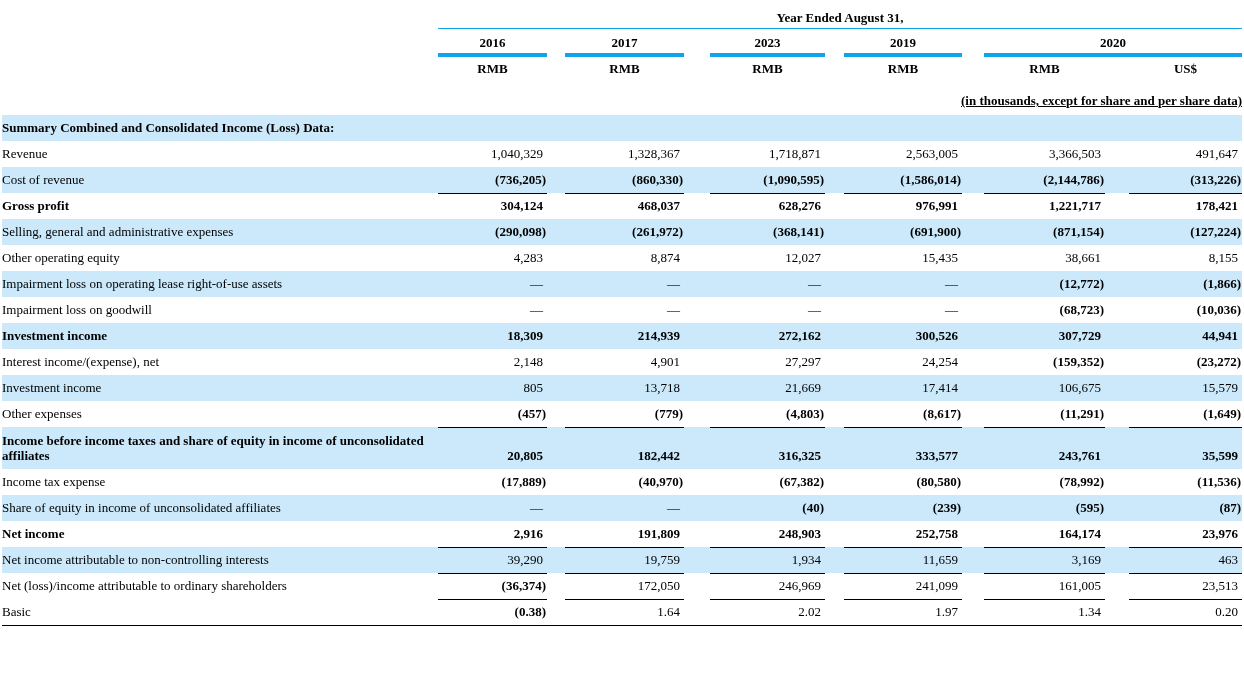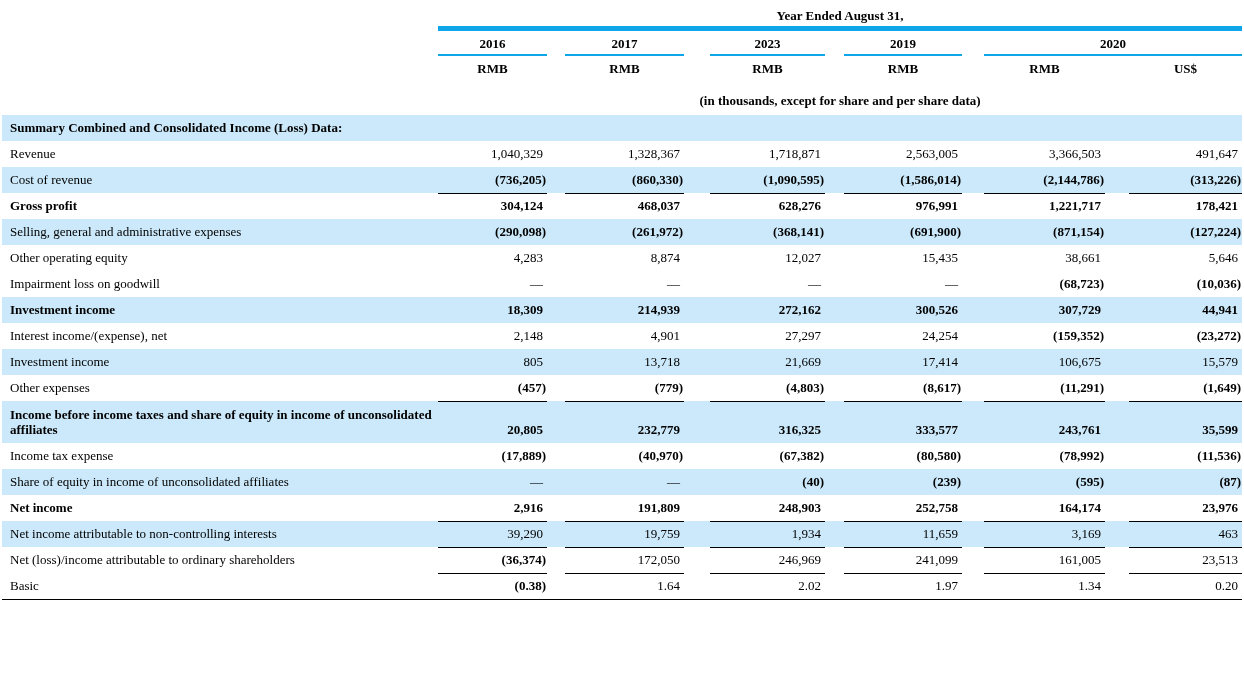--- a/index.html
+++ b/index.html
@@ -12,29 +12,29 @@
     border-collapse:collapse;table-layout:fixed;
     width:1240px;margin-left:2px;
     border-bottom:1px solid #000;
   }
   td,th{padding:0;vertical-align:bottom;font-weight:normal;text-align:left;overflow:hidden;}
   thead th{font-weight:bold;text-align:center;}
   tr.h1{height:28px;}
   tr.h2{height:27px;}
   tr.h3{height:26px;}
   tr.h4{height:34px;}
-  .span-line{border-bottom:5px solid #0ea5e9;padding-bottom:2px;}
-  .yr{border-bottom:2px solid #0ea5e9;padding-bottom:2px;}
+  .span-line{border-bottom:1px solid #0ea5e9;padding-bottom:2px;}
+  .yr{border-bottom:4px solid #0ea5e9;padding-bottom:2px;}
   .cur{padding-bottom:4px;}
-  .units{text-align:center;font-weight:bold;padding-bottom:6px;}
+  .units{text-align:right;font-weight:bold;padding-bottom:6px;text-decoration:underline;}
   tr.data{height:26px;}
   tr.tall{height:42px;}
   tr.stripe{background:var(--stripe,#CBE9FA);}
   tbody td{padding-bottom:5px;}
-  .lbl{padding-left:8px;}
+  .lbl{}
   .v{text-align:right;padding-right:4px;}
   .v.p{padding-right:1px;font-weight:bold;}
   .u{border-bottom:1px solid #000;}
   .b{font-weight:bold;}
   .gap{padding:0;}
 </style>
 </head>
 <body style="--stripe: #CBE9FA;">
 
 <table>
@@ -153,21 +153,35 @@
         <td class="v">4,283</td>
         <td class="gap"></td>
         <td class="v">8,874</td>
         <td class="gap"></td>
         <td class="v">12,027</td>
         <td class="gap"></td>
         <td class="v">15,435</td>
         <td class="gap"></td>
         <td class="v">38,661</td>
         <td class="gap"></td>
-        <td class="v">5,646</td>
+        <td class="v">8,155</td>
+      </tr>
+      <tr class="data stripe">
+        <td class="lbl">Impairment loss on operating lease right-of-use assets</td>
+        <td class="v">—</td>
+        <td class="gap"></td>
+        <td class="v">—</td>
+        <td class="gap"></td>
+        <td class="v">—</td>
+        <td class="gap"></td>
+        <td class="v">—</td>
+        <td class="gap"></td>
+        <td class="v p">(12,772)</td>
+        <td class="gap"></td>
+        <td class="v p">(1,866)</td>
       </tr>
       <tr class="data">
         <td class="lbl">Impairment loss on goodwill</td>
         <td class="v">—</td>
         <td class="gap"></td>
         <td class="v">—</td>
         <td class="gap"></td>
         <td class="v">—</td>
         <td class="gap"></td>
         <td class="v">—</td>
@@ -229,21 +243,21 @@
         <td class="v u p">(8,617)</td>
         <td class="gap"></td>
         <td class="v u p">(11,291)</td>
         <td class="gap"></td>
         <td class="v u p">(1,649)</td>
       </tr>
       <tr class="data stripe tall">
         <td class="lbl b">Income before income taxes and share of equity in income of unconsolidated affiliates</td>
         <td class="v b">20,805</td>
         <td class="gap"></td>
-        <td class="v b">232,779</td>
+        <td class="v b">182,442</td>
         <td class="gap"></td>
         <td class="v b">316,325</td>
         <td class="gap"></td>
         <td class="v b">333,577</td>
         <td class="gap"></td>
         <td class="v b">243,761</td>
         <td class="gap"></td>
         <td class="v b">35,599</td>
       </tr>
       <tr class="data">

